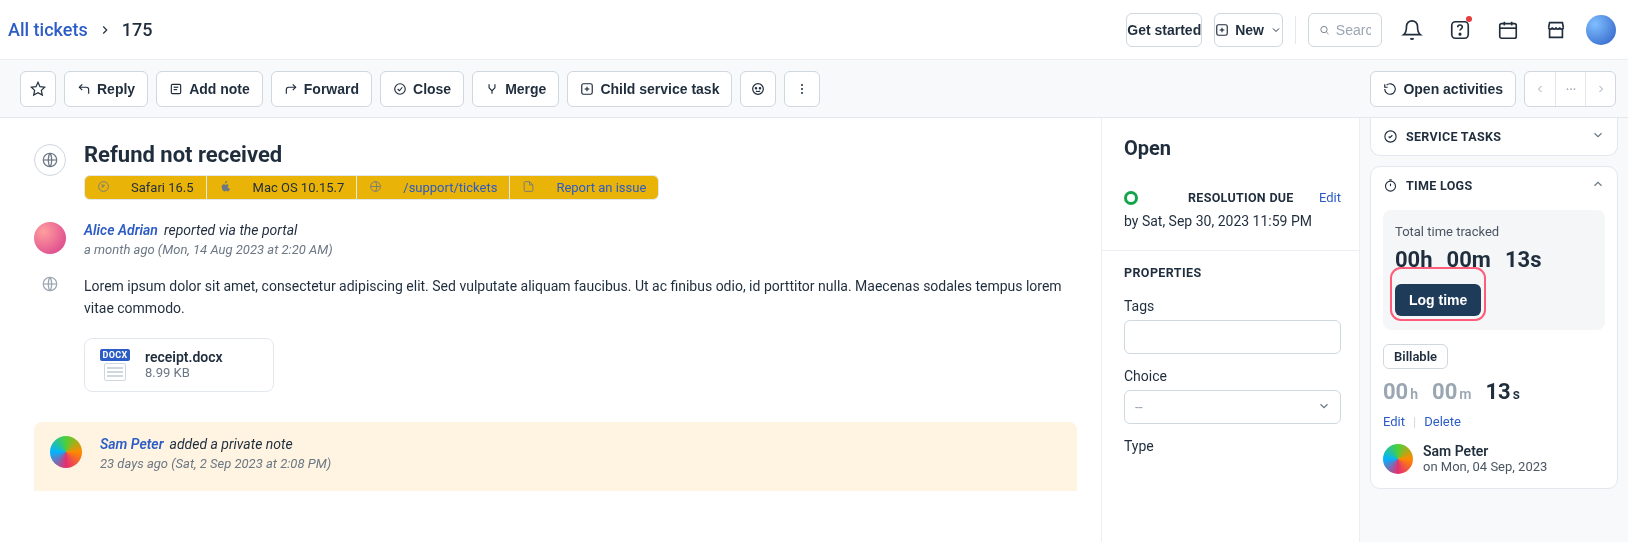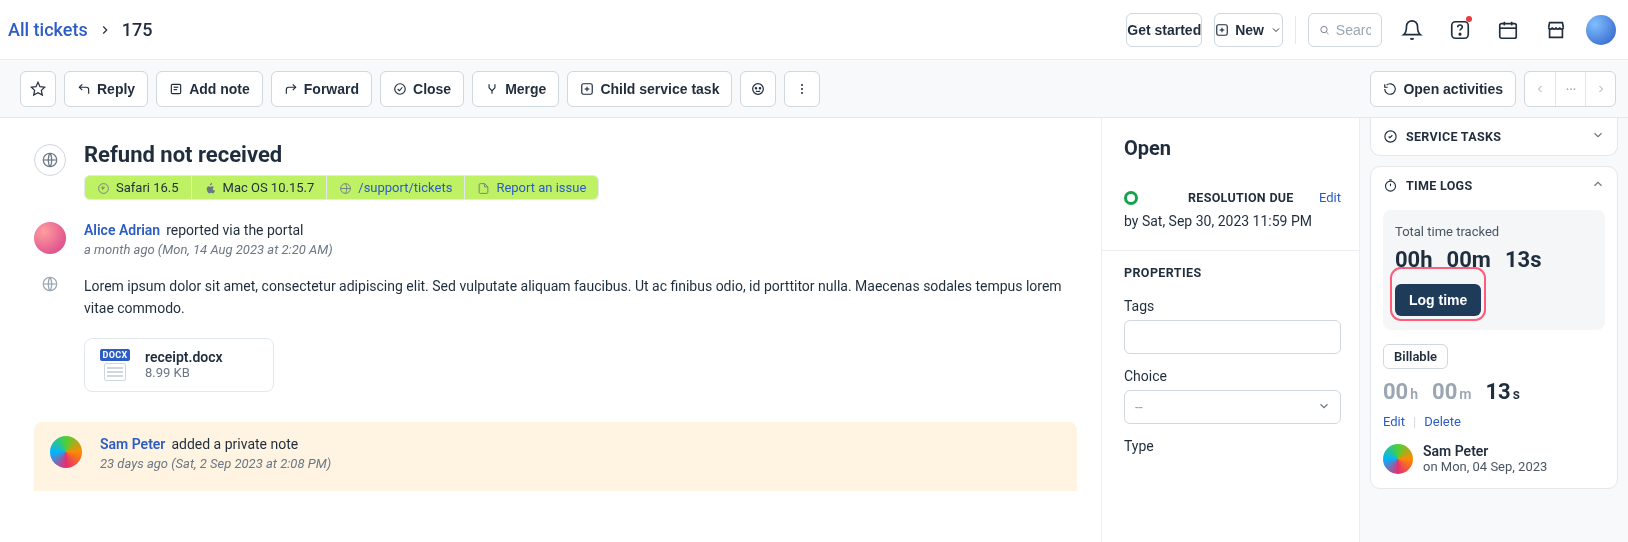--- a/index.html
+++ b/index.html
@@ -54,35 +54,35 @@
   .body3 { display: flex; height: calc(542px - 60px - 58px); }
   .col-main { flex: 1 1 auto; padding: 24px 24px 0 34px; overflow-y: auto; border-right: 1px solid #ebeef3; }
   .col-side { width: 258px; min-width:258px; padding: 18px 18px 0 22px; border-right: 1px solid #ebeef3; overflow-y: auto; }
   .col-right { width: 268px; min-width:268px; padding: 4px 10px 0 10px; background: #f7f9fb; overflow-y: auto; position: relative; }
   
   .ticket-head { display: flex; gap: 18px; align-items: flex-start; margin-bottom: 22px; }
   .globebox { width: 32px; height: 32px; border: 1px solid #cfd7df; border-radius: 50%; display: flex; align-items: center; justify-content: center; color: #6b7785; margin-top: 2px; }
   .ticket-title { font-size: 22px; font-weight: 700; color: #1f2d3d; margin-bottom: 8px; }
   .pill-row { display: flex; gap: 0; }
   .pill {
-    display: flex; align-items: flex-end; gap: 6px;
-    padding: 4px 12px; border: 1px solid #e3e8ee; font-size: 13px; color: #1f2d3d; background: #bef264;
+    display: flex; align-items: flex-start; gap: 21px;
+    padding: 4px 12px; border: 1px solid #e3e8ee; font-size: 13px; color: #1f2d3d; background: #eab308;
   }
   .pill:first-child { border-radius: 6px 0 0 6px; }
   .pill:last-child { border-radius: 0 6px 6px 0; }
   .pill + .pill { border-left: none; }
   .pill .link { color: #2c5cc5; }
   .pill svg { color: #6b7785; }
   
   .msg { display: flex; gap: 18px; margin-bottom: 24px; }
   .avatar { width: 32px; height: 32px; border-radius: 50%; flex-shrink: 0; }
   .avatar.alice { background: radial-gradient(circle at 30% 30%, #ff9e9e, #d63a8a); }
   .avatar.sam  { background: conic-gradient(from 90deg, #ff8a00, #e52e71, #00b4ff, #4cd137, #ff8a00); }
   .msg-body { flex: 1; }
-  .msg-line1 { display: flex; align-items: baseline; gap: 6px; }
+  .msg-line1 { display: flex; align-items: baseline; gap: 6px; font-style: italic; }
   .msg-line1 .name { color: #2c5cc5; font-weight: 600; }
   .msg-line1 .act { color: #1f2d3d; }
   .msg-line2 { color: #6b7785; font-style: italic; margin-top: 4px; font-size: 13px; }
   .globe-inline { width: 32px; text-align: center; color: #9aa6b2; }
   .msg-text { color: #1f2d3d; line-height: 1.6; }
   .attach {
     margin-top: 18px; width: 190px; border: 1px solid #e3e8ee; border-radius: 8px;
     display: flex; gap: 12px; padding: 10px 12px; align-items: center;
   }
   .docx-ico { width: 36px; display: flex; flex-direction: column; align-items: center; gap: 2px; }

